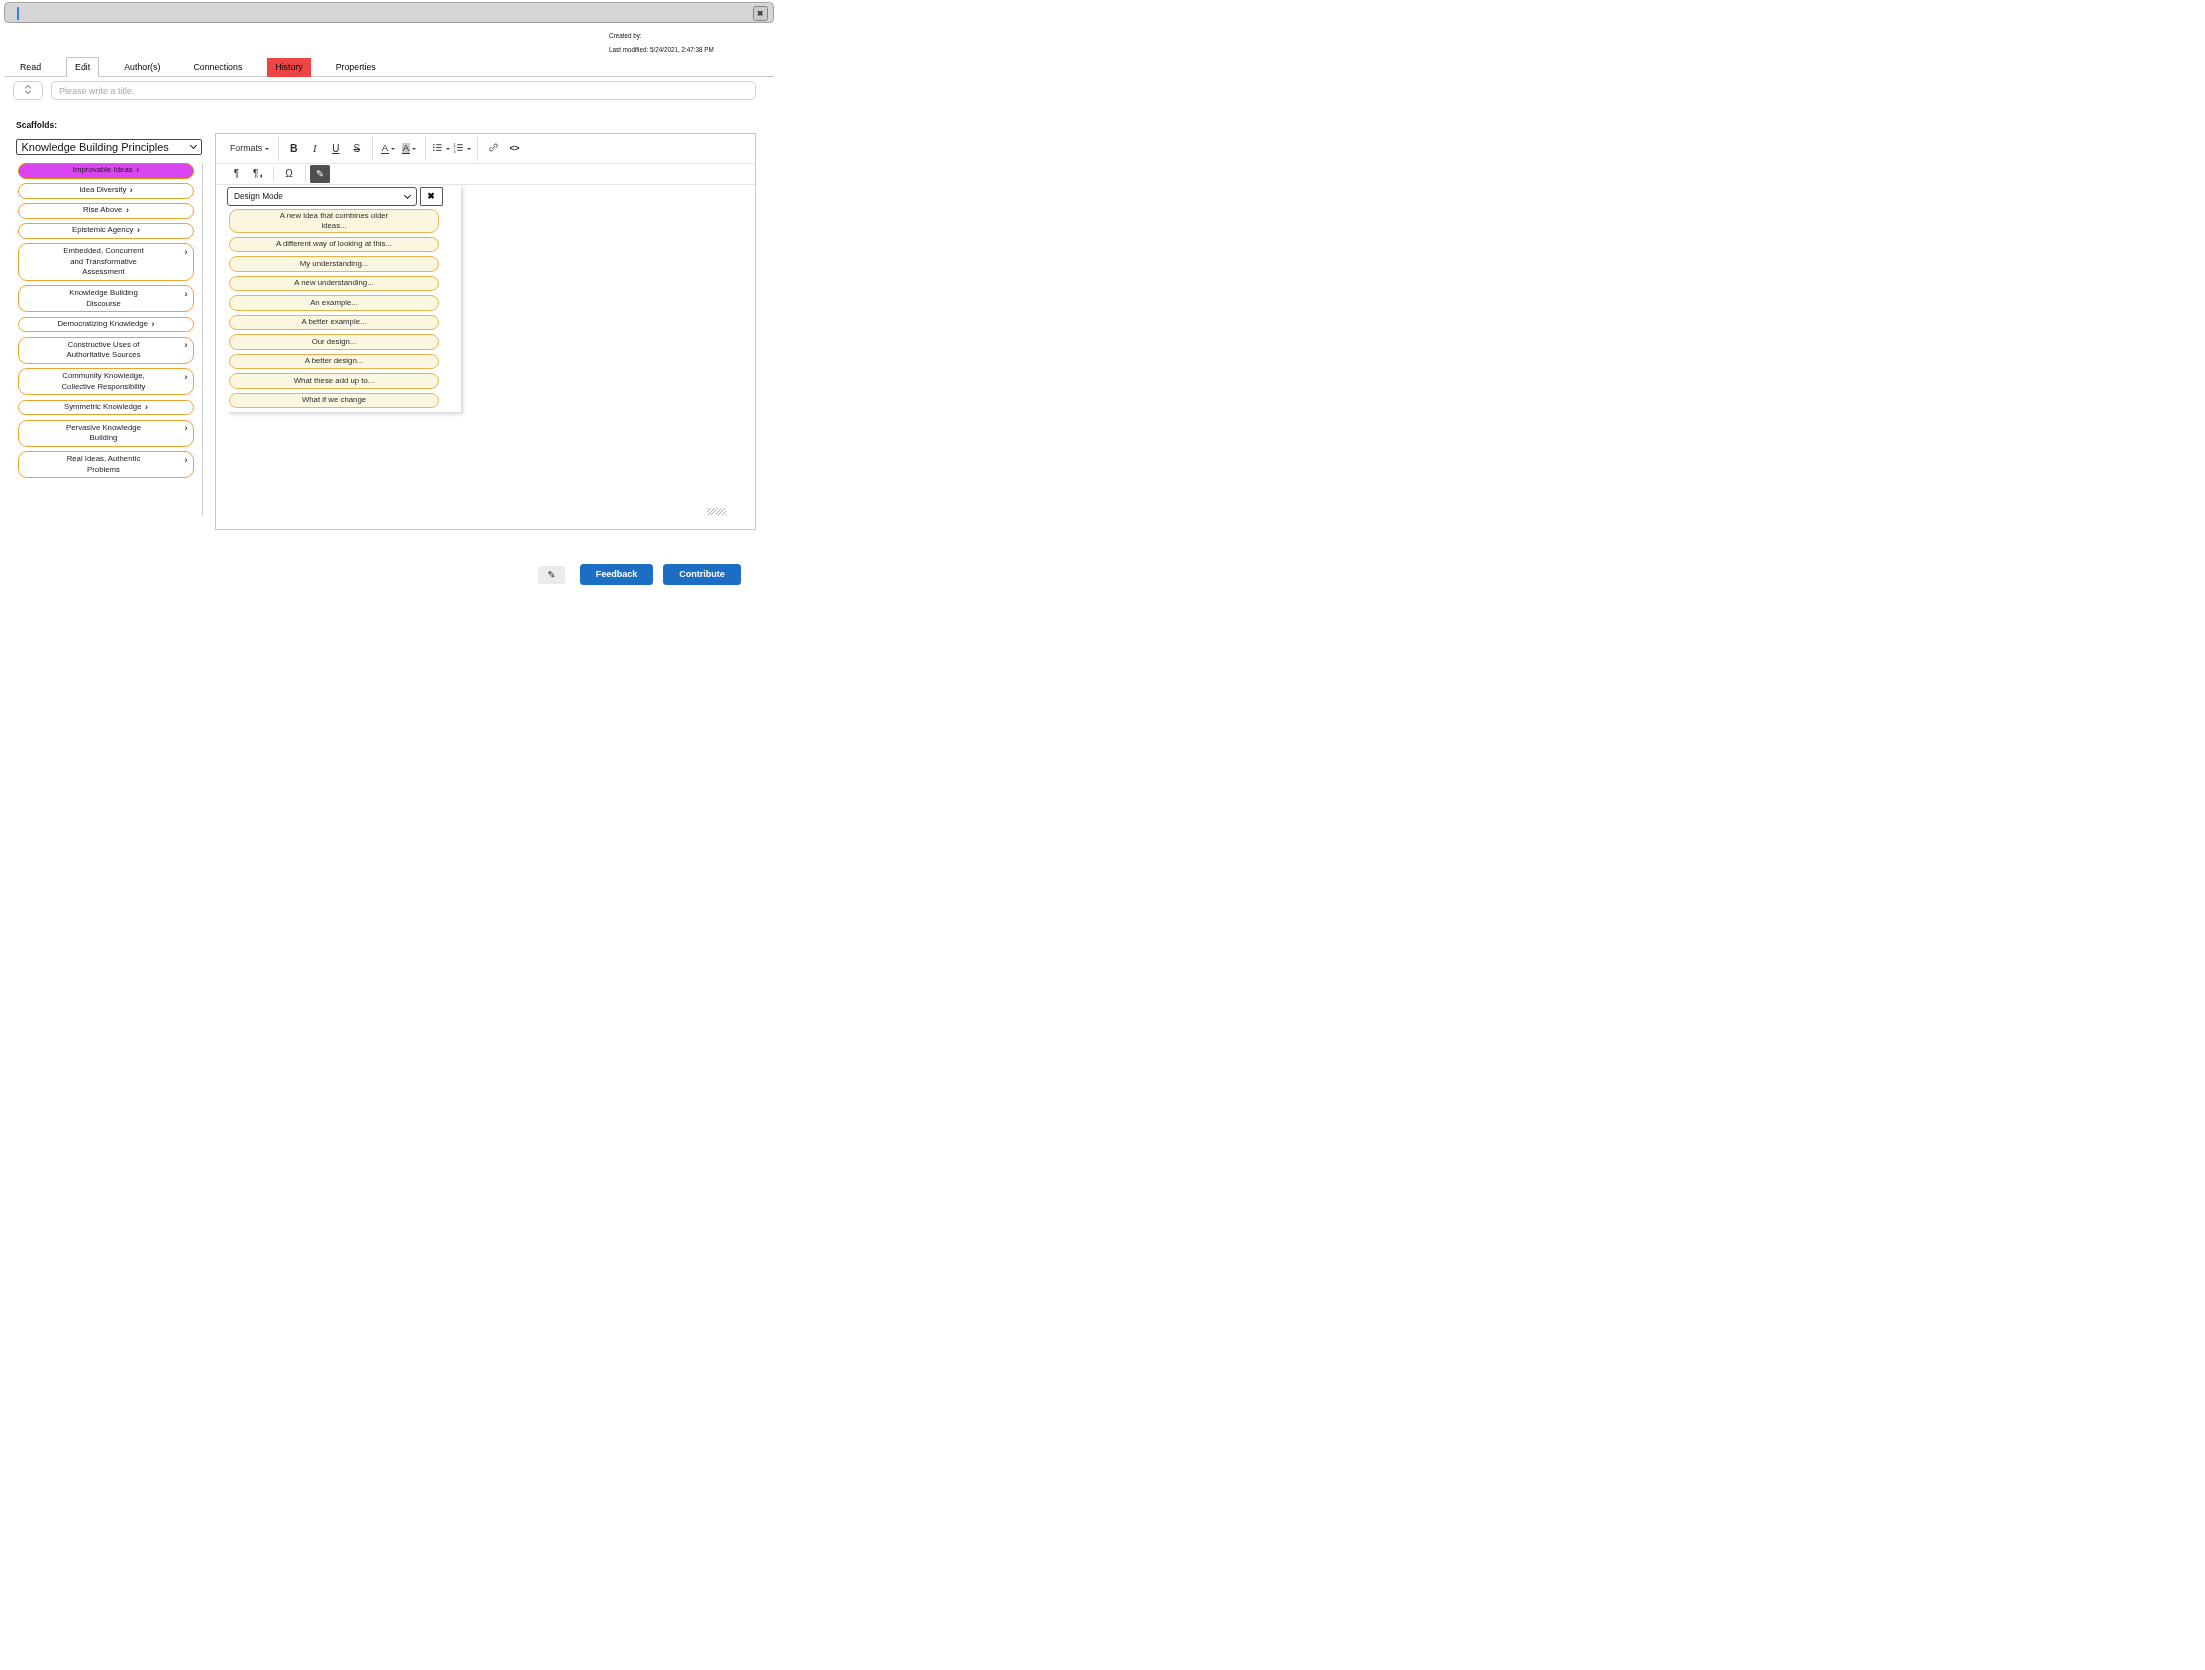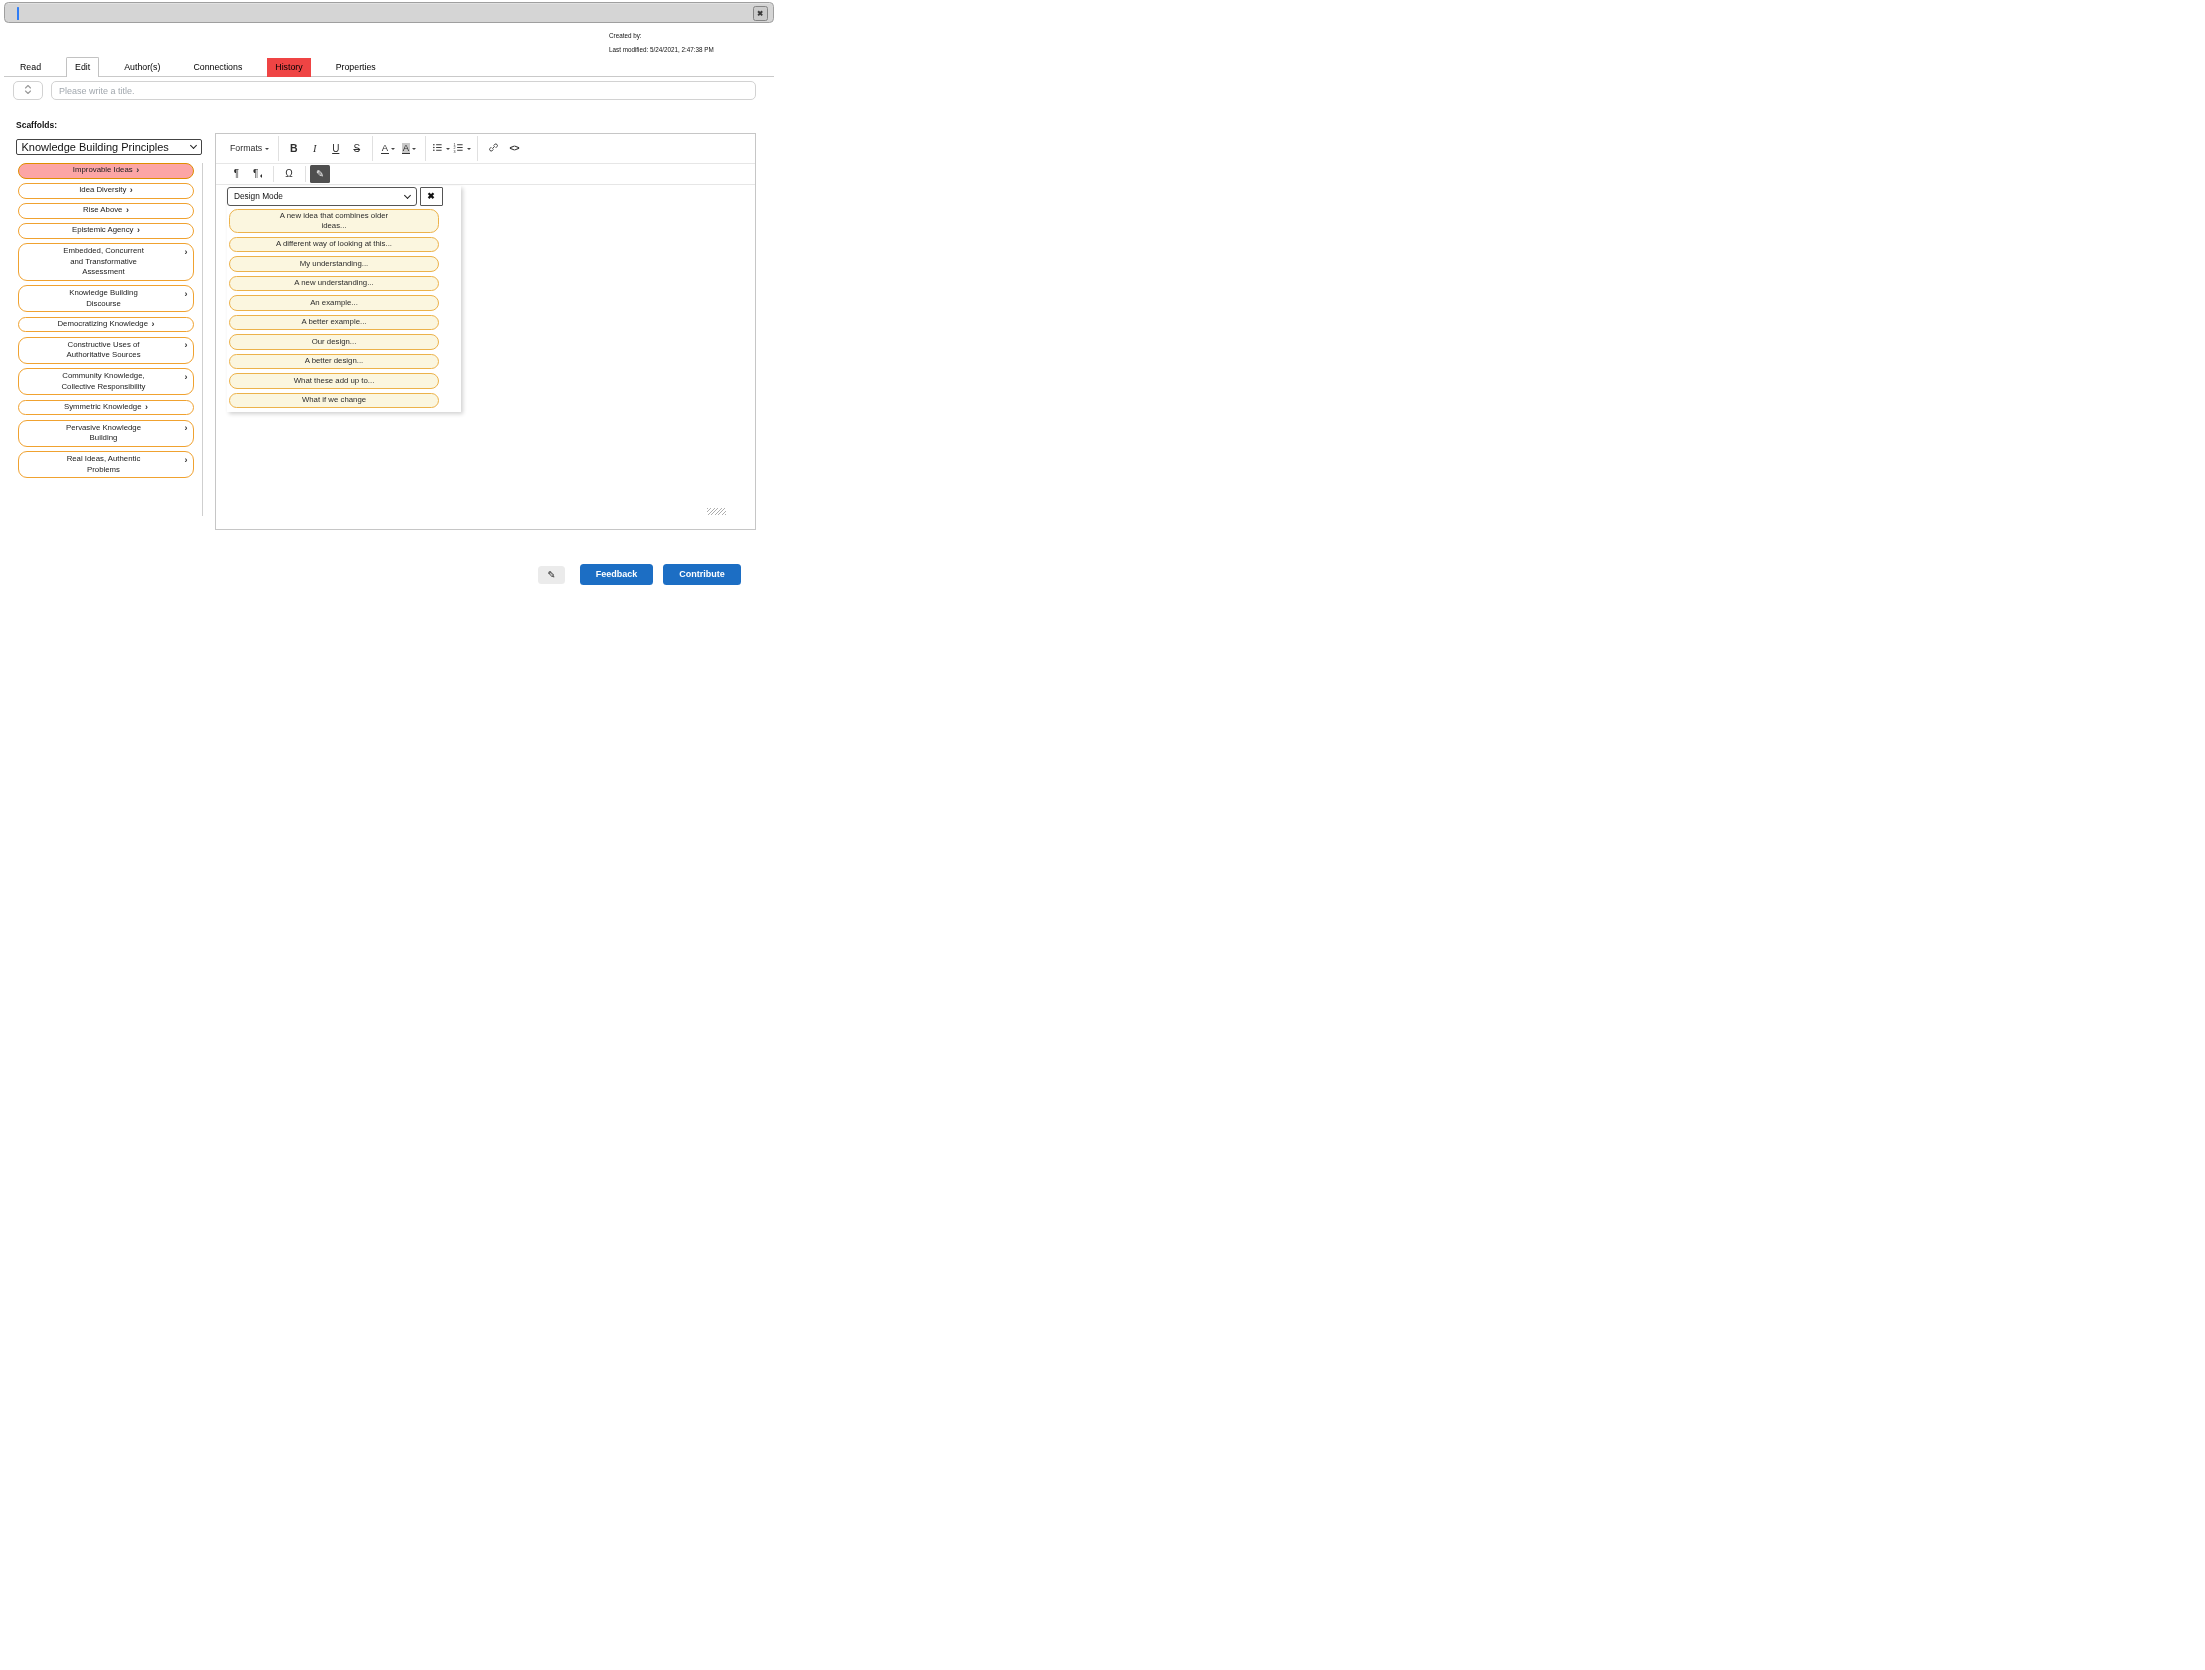--- a/index.html
+++ b/index.html
@@ -59,21 +59,21 @@
   .pill-list { position:absolute; left:18px; top:163px; width:176px; display:flex; flex-direction:column; gap:4.5px; }
   .pill {
     position:relative; width:100%; min-height:15.5px;
     border:1.3px solid #f0a230; border-radius:9px; background:#fff;
     display:flex; align-items:center; justify-content:center;
     font-size:7.8px; color:#1a1a1a; padding:1px 7px; text-align:center;
   }
   .pill .pill-label { white-space:pre-line; line-height:1.35; }
   .pill .chev { margin-left:3.5px; }
   .chev::after { content:"›"; font-size:9px; font-weight:bold; color:#333; line-height:1; }
-  .pill.selected { background:#fca5a5; border-color:#e08d00; }
+  .pill.selected { background:#d946ef; border-color:#e08d00; }
   .pill.multiline { padding:2px 15px 2px 10px; }
   .pill.multiline .chev { position:absolute; right:5.5px; top:3.5px; margin:0; }
   .scaffold-divider { position:absolute; left:202px; top:163px; width:0.5px; height:353px; background:#cfcfcf; }
 
   
   .editor { position:absolute; left:215px; top:109px; width:541px; height:397px; border:1px solid #c6c6c6; background:#fff;margin-top:24px; }
   .tb-row { display:flex; align-items:center; padding-left:10px; border-bottom:0.5px solid #e6e6e6; }
   .tb-row1 { height:29.5px; }
   .tb-row2 { height:21px; }
   .tb { min-width:21px; height:22px; display:flex; align-items:center; justify-content:center; gap:2.5px; font-size:10px; color:#2d2d2d; cursor:default; }

